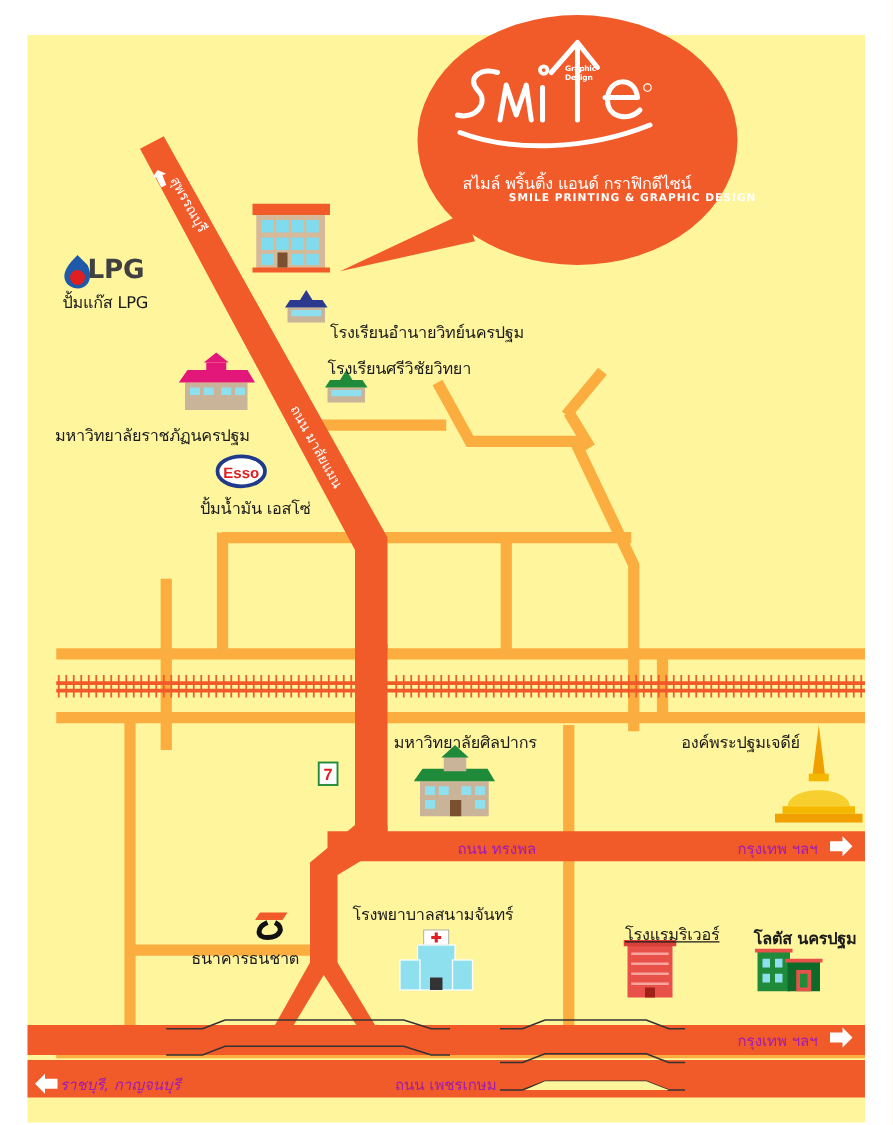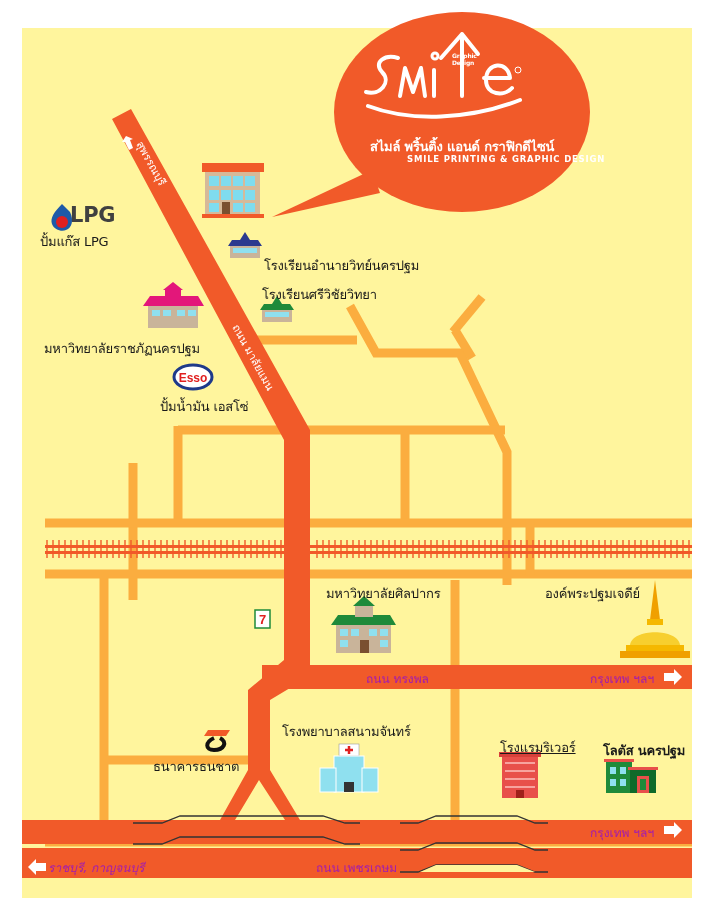--- a/index.html
+++ b/index.html
@@ -219,31 +219,31 @@
     <polygon points="664,826 674,826 674,822 682,830 674,838 674,834 664,834"></polygon>
     <polygon points="46,863 36,863 36,859 28,867 36,875 36,871 46,871"></polygon>
     <polygon points="126,136 122,142 125,142 129,150 133,148 130,140 133,139"></polygon>
   </g>
 
   <text x="0" y="0" transform="translate(136,144) rotate(61)" font-size="11" fill="#ffffff" font-family="DejaVu Sans, sans-serif" id="lbl-suphan">สุพรรณบุรี</text>
   <text x="0" y="0" transform="translate(232,327) rotate(61)" font-size="11" fill="#ffffff" font-family="DejaVu Sans, sans-serif" id="lbl-malai">ถนน มาลัยแมน</text>
 </svg>
 
 <div class="lbl" style="left:452px;top:52px;font-size:6px;color:#fff;font-weight:bold;width:30px;white-space:normal;line-height:7px;">Graphic Design</div>
-<div class="lbl" style="left:370px;top:136px;font-size:13px;font-weight:bold;color:#fff;">สไมล์ พริ้นติ้ง แอนด์ กราฟิกดีไซน์</div>
+<div class="lbl" style="left:370px;top:136px;font-size:13px;font-weight:normal;color:#fff;">สไมล์ พริ้นติ้ง แอนด์ กราฟิกดีไซน์</div>
 <div class="lbl" style="left:381px;top:154px;font-size:8.5px;font-weight:bold;color:#fff;letter-spacing:0.8px;padding-left:26px;">SMILE PRINTING &amp; GRAPHIC DESIGN</div>
 
 <div class="lbl" style="left:70px;top:203px;font-size:21px;font-weight:bold;color:#404040;">LPG</div>
-<div class="lbl" style="left:40px;top:231px;">ปั้มแก๊ส LPG</div>
+<div class="lbl" style="left:50px;top:231px;">ปั้มแก๊ส LPG</div>
 
 <div class="lbl" style="left:264px;top:243px;margin-top:12px;">โรงเรียนอำนายวิทย์นครปฐม</div>
 <div class="lbl" style="left:262px;top:284px;">โรงเรียนศรีวิชัยวิทยา</div>
 <div class="lbl" style="left:44px;top:338px;">มหาวิทยาลัยราชภัฏนครปฐม</div>
 <div class="lbl" style="left:160px;top:396px;">ปั้มน้ำมัน เอสโซ่</div>
-<div class="lbl" style="left:326px;top:583px;text-align:right;">มหาวิทยาลัยศิลปากร</div>
+<div class="lbl" style="left:315px;top:583px;text-align:right;">มหาวิทยาลัยศิลปากร</div>
 <div class="lbl" style="left:545px;top:583px;">องค์พระปฐมเจดีย์</div>
 <div class="lbl" style="left:153px;top:756px;">ธนาคารธนชาต</div>
 <div class="lbl" style="left:282px;top:721px;">โรงพยาบาลสนามจันทร์</div>
 <div class="lbl" style="left:500px;top:737px;text-decoration:underline;">โรงแรมริเวอร์</div>
 <div class="lbl" style="left:603px;top:740px;font-weight:bold;">โลตัส นครปฐม</div>
 
 <div class="road-lbl" style="left:366px;top:669px;">ถนน ทรงพล</div>
 <div class="road-lbl" style="left:590px;top:669px;">กรุงเทพ ฯลฯ</div>
 <div class="road-lbl" style="left:590px;top:823px;">กรุงเทพ ฯลฯ</div>
 <div class="road-lbl" style="left:48px;top:858px;font-style:italic;">ราชบุรี, กาญจนบุรี</div>

